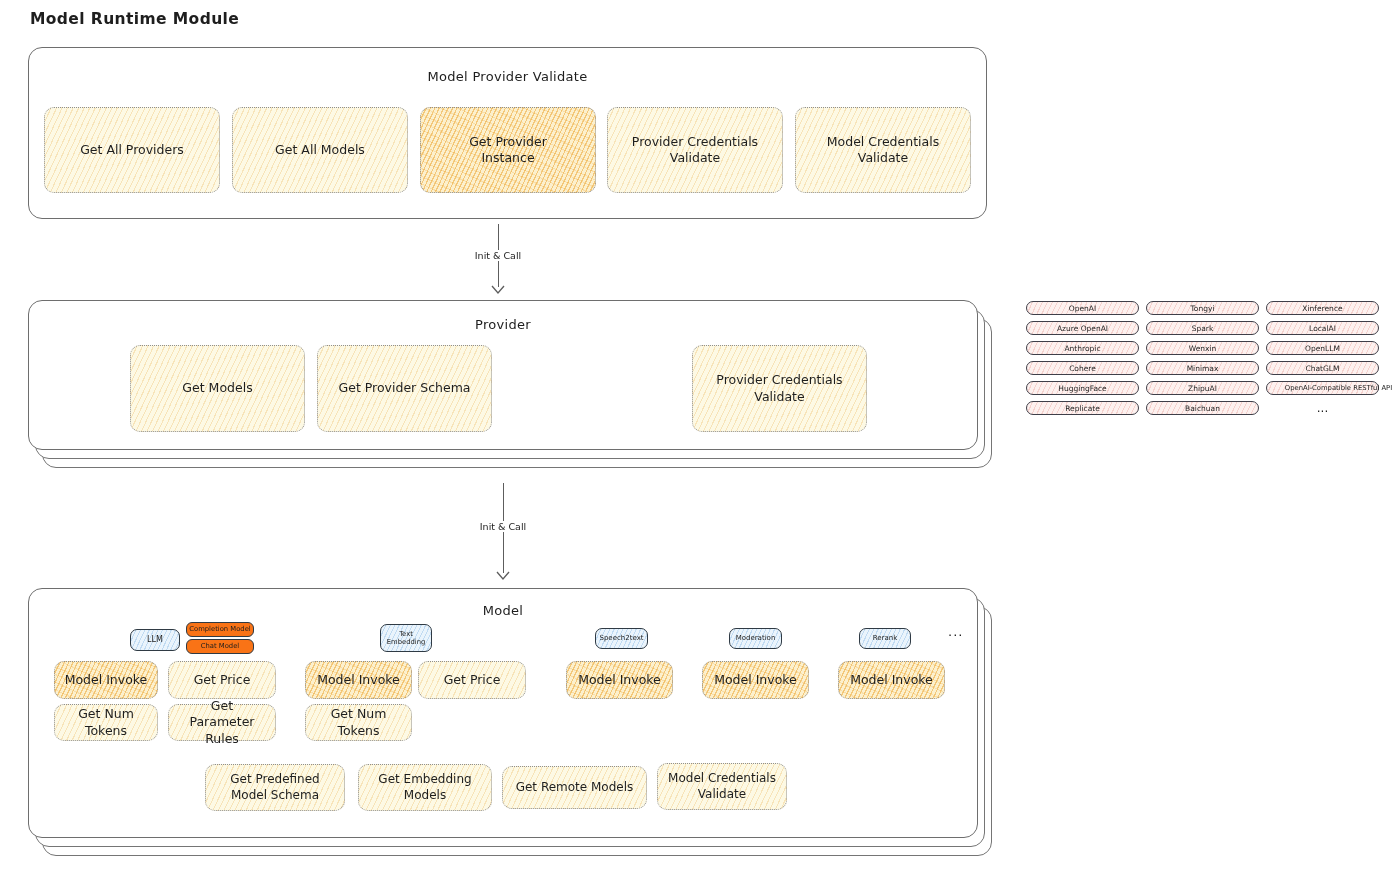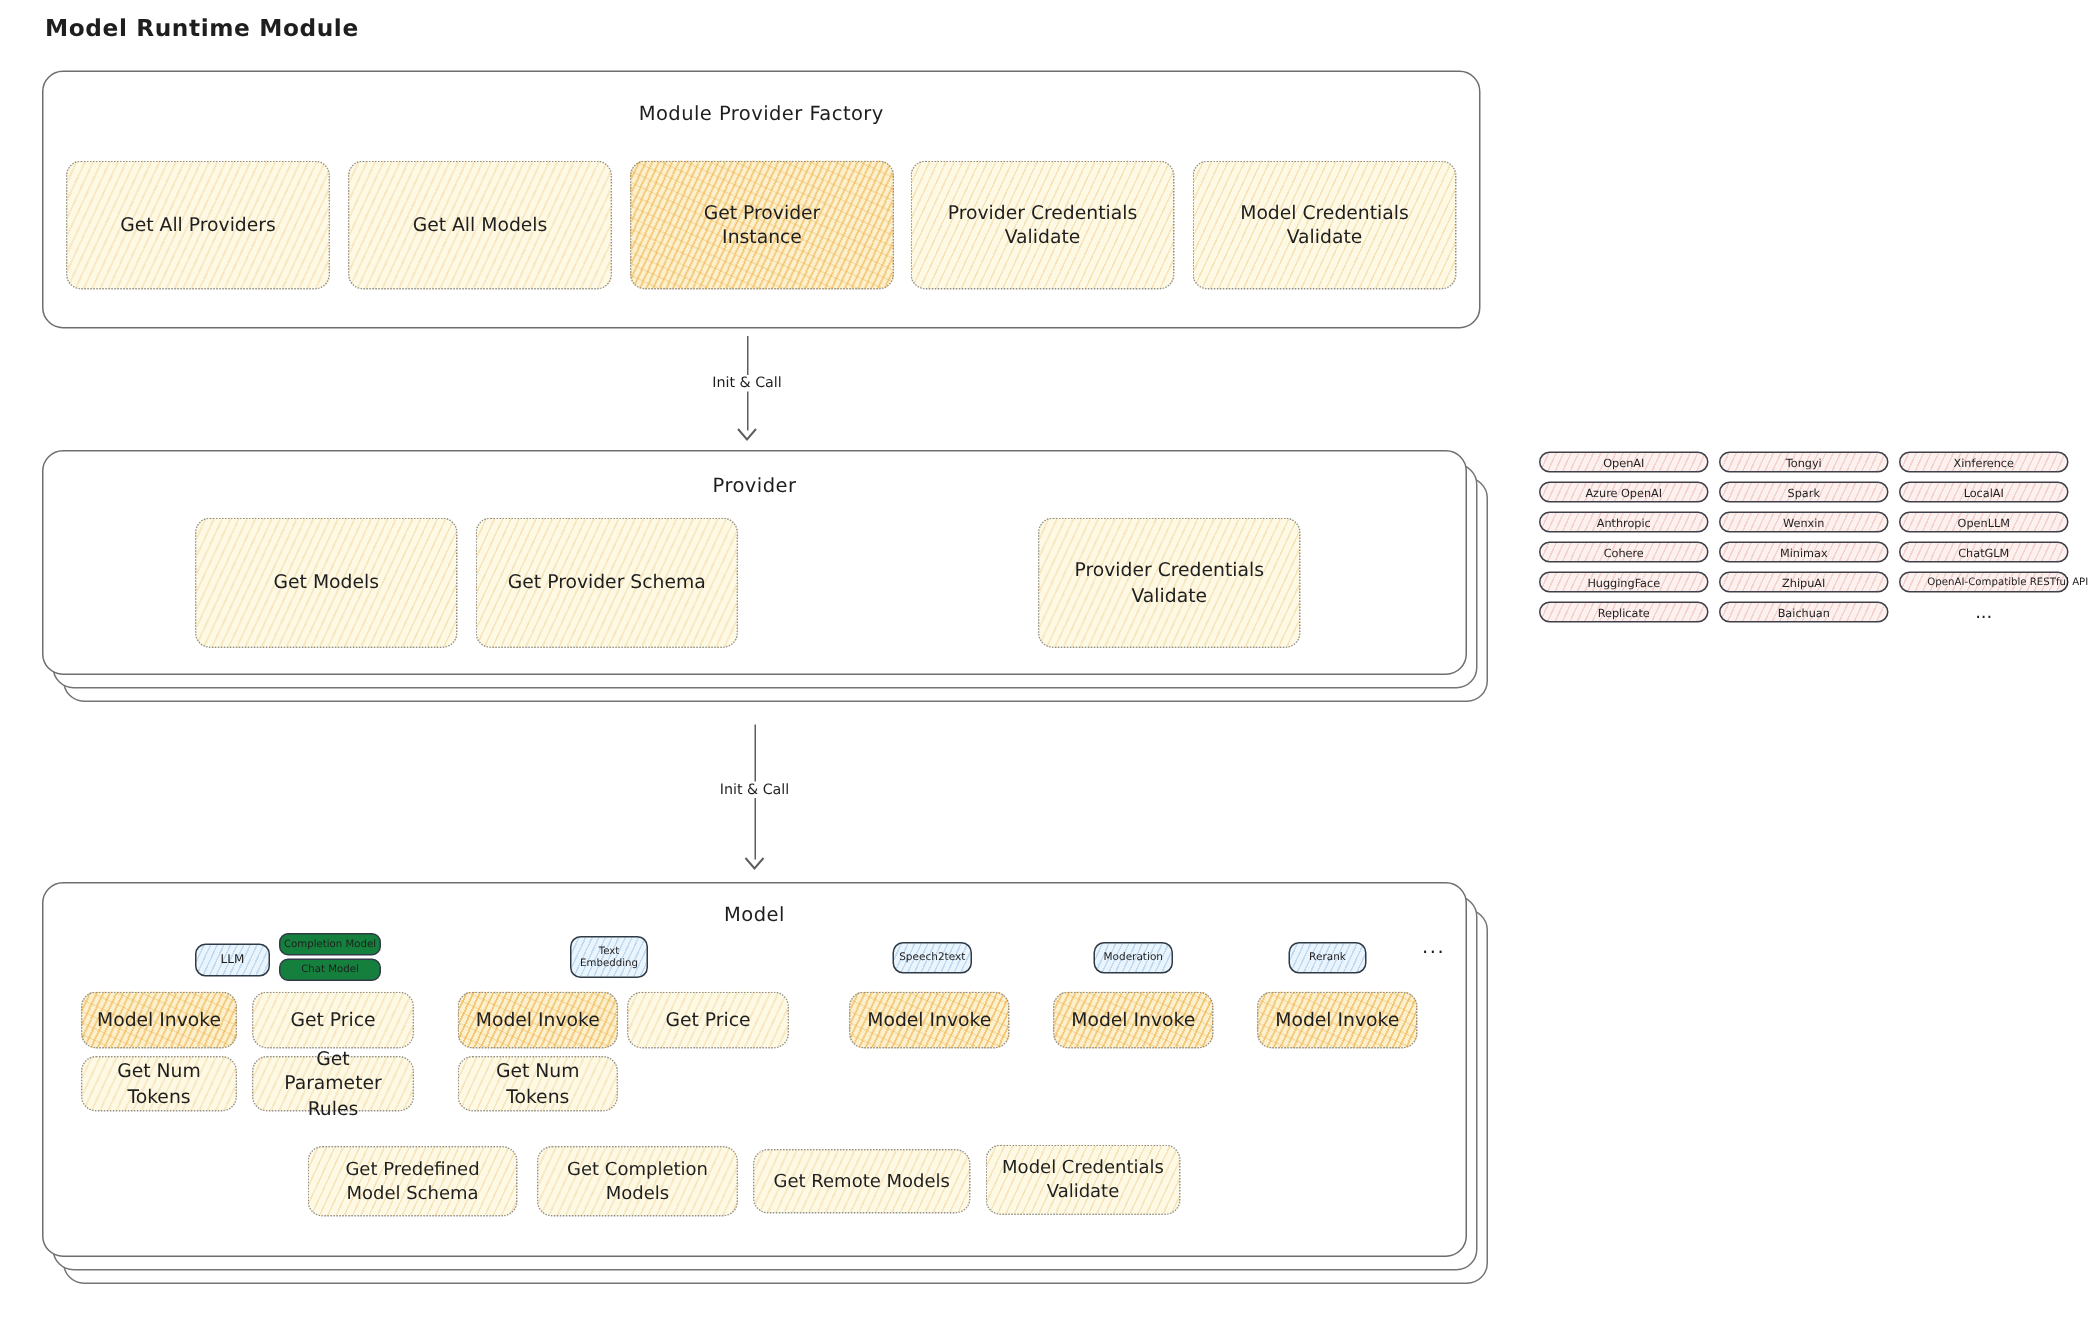--- a/index.html
+++ b/index.html
@@ -41,41 +41,41 @@
   .chip.tight { font-size: 6.8px; padding-left: 32px; }
   .chip.plain { border: none; background: none; font-size: 12px; }
 
   .tag {
     position: absolute; display: flex; align-items: center; justify-content: center;
     text-align: center; border: 1.2px solid #2f3a44; border-radius: 7px;
     font-size: 7px; line-height: 1.2;
     background-color: #eaf4fc;
     background-image: repeating-linear-gradient(115deg, rgba(96,160,220,0.30) 0 1px, rgba(0,0,0,0) 1px 4px);
   }
-  .tag.white { background: #15803d; font-size: 6.8px; border-radius: 6px; }
+  .tag.white { background: #f97316; font-size: 6.8px; border-radius: 6px; }
   .ellipsis { position: absolute; font-size: 13px; letter-spacing: 1px; }
 
   .arrow { position: absolute; }
   .arrow .line { position: absolute; top: 0; bottom: 7px; left: 50%; width: 1.3px; background: #5d5d5d; }
   .arrow .head { position: absolute; bottom: 0; left: 50%; transform: translateX(-50%); line-height: 0; }
   .arrow .lbl {
     position: absolute; left: 50%; transform: translateX(-50%);
     background: #fff; padding: 0 4px; font-size: 9.5px; font-weight: 500; white-space: nowrap;
   }
   .wrap-narrow { display: inline-block; max-width: 104px; text-align: center; }
 </style>
 </head>
 <body>
 
 <div id="stage">
 
   <div class="page-title" style="left:30px; top:10px;">Model Runtime Module</div>
 
   <div class="panel" style="left:28px; top:47px; width:959px; height:172px;">
-    <div class="panel-title" style="top:21px;">Module Provider Factory</div>
+    <div class="panel-title" style="top:21px;">Model Provider Validate</div>
   </div>
   <div class="func fill-light" style="left:44px; top:107px; width:176px; height:86px;">Get All Providers</div>
   <div class="func fill-light" style="left:232px; top:107px; width:176px; height:86px;">Get All Models</div>
   <div class="func fill-hl" style="left:420px; top:107px; width:176px; height:86px;">
       <span class="wrap-narrow">Get Provider Instance</span>
     </div>
   <div class="func fill-light" style="left:607px; top:107px; width:176px; height:86px;">
       <span class="wrap-narrow" style="max-width:140px;">Provider Credentials Validate</span>
     </div>
   <div class="func fill-light" style="left:795px; top:107px; width:176px; height:86px;">
@@ -160,20 +160,20 @@
   <div class="func fill-light" style="left:54px; top:704px; width:104px; height:37px; padding:2px 4px;">Get Num Tokens</div>
   <div class="func fill-light" style="left:168px; top:704px; width:108px; height:37px;">
       <span class="wrap-narrow" style="max-width:90px;">Get Parameter Rules</span>
     </div>
   <div class="func fill-light" style="left:305px; top:704px; width:107px; height:37px; padding:2px 4px;">Get Num Tokens</div>
 
   <div class="func fill-light" style="left:205px; top:764px; width:140px; height:47px; font-size:12px;">
       <span class="wrap-narrow" style="max-width:126px;">Get Predefined Model Schema</span>
     </div>
   <div class="func fill-light" style="left:358px; top:764px; width:134px; height:47px; font-size:12px;">
-      <span class="wrap-narrow" style="max-width:96px;">Get Completion Models</span>
+      <span class="wrap-narrow" style="max-width:96px;">Get Embedding Models</span>
     </div>
   <div class="func fill-light" style="left:502px; top:766px; width:145px; height:43px; font-size:12px;">Get Remote Models</div>
   <div class="func fill-light" style="left:657px; top:763px; width:130px; height:47px; font-size:12px;">
       <span class="wrap-narrow" style="max-width:110px;">Model Credentials Validate</span>
     </div>
 
 </div>
 
 </body></html>

